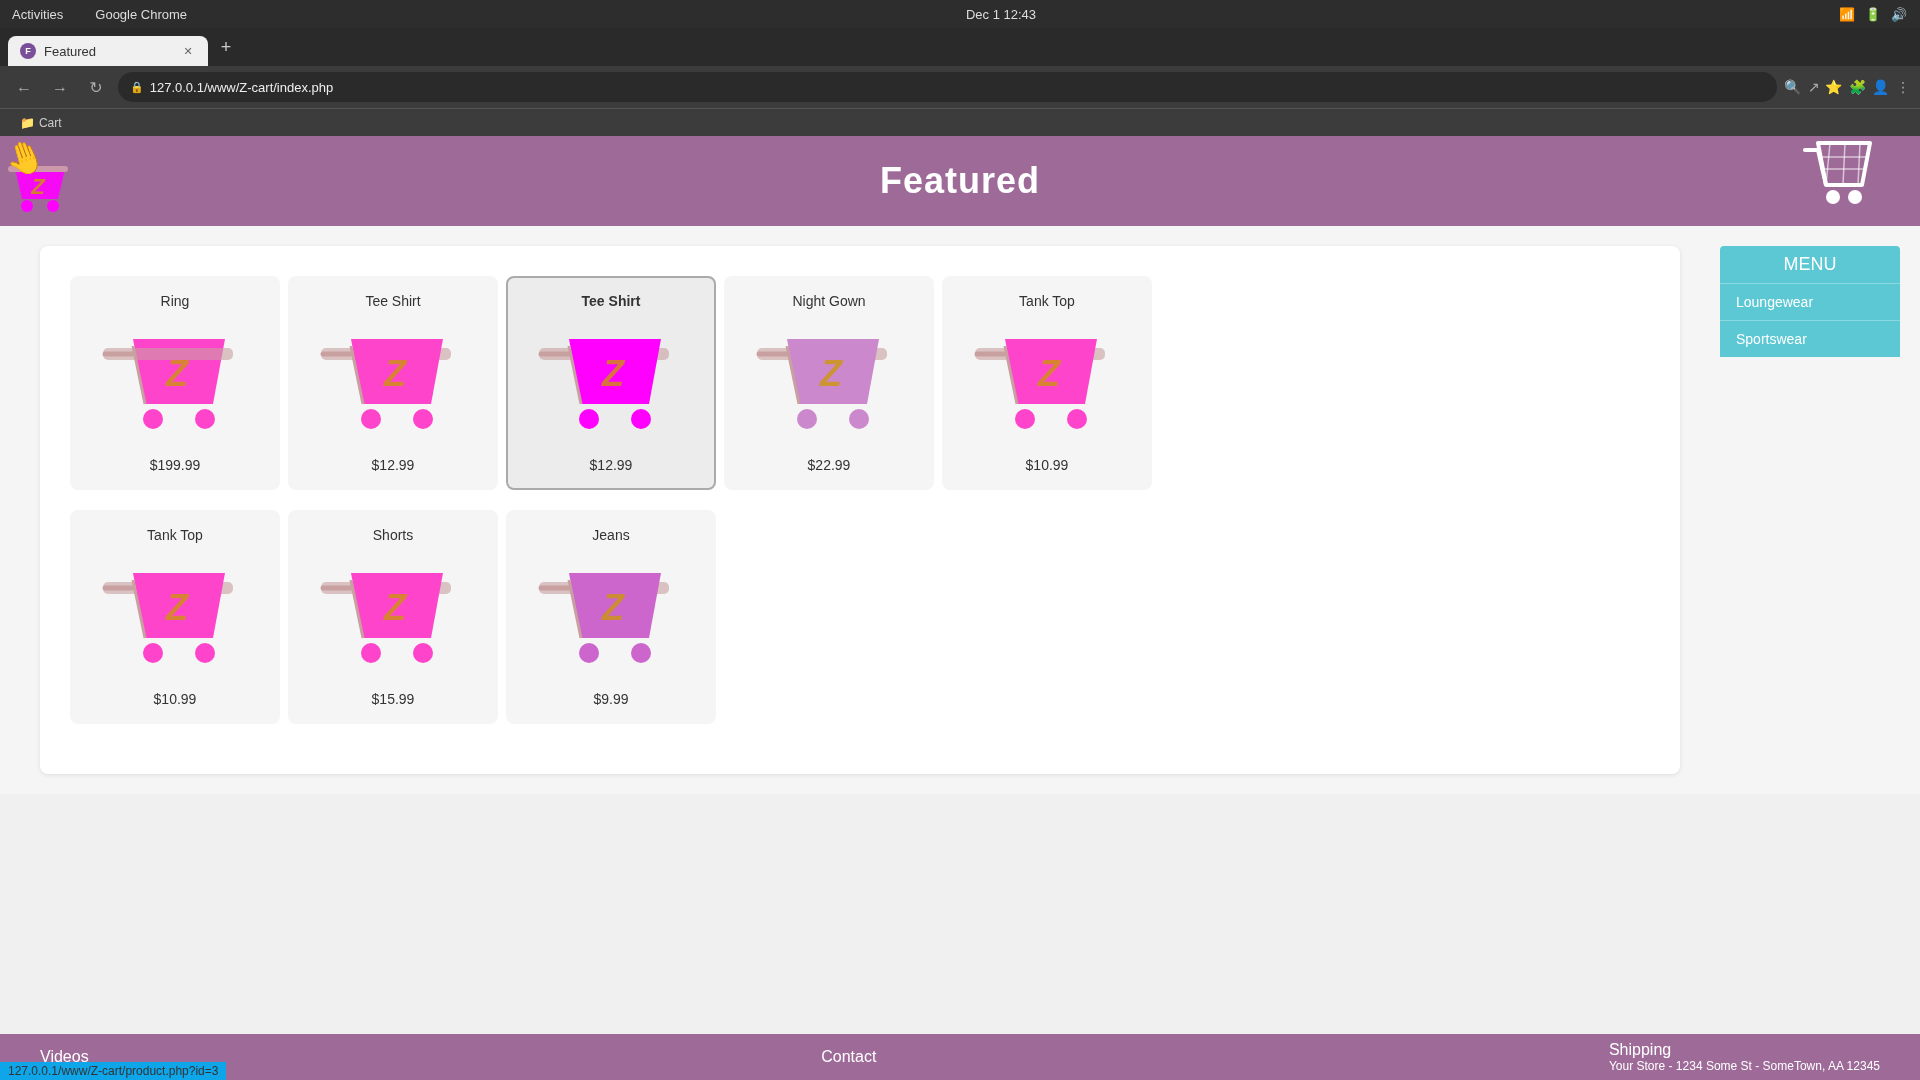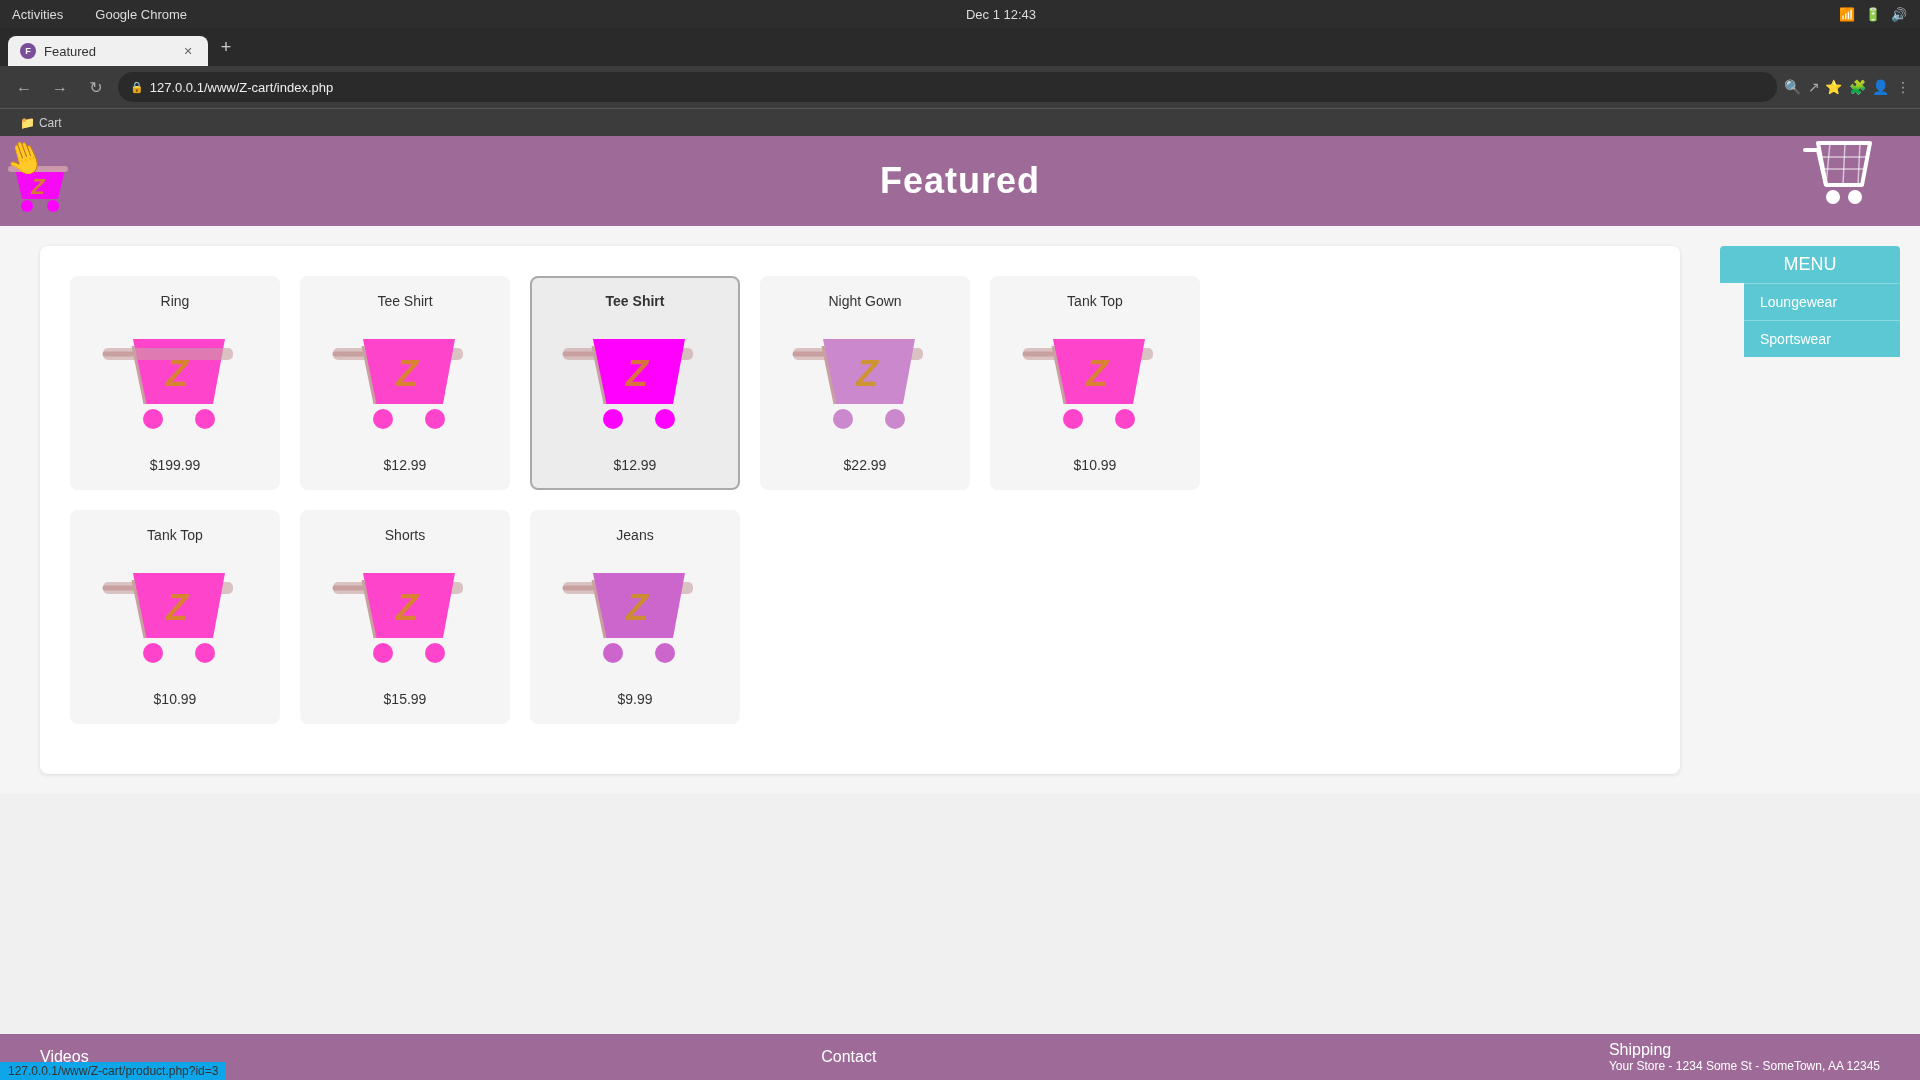--- a/index.html
+++ b/index.html
@@ -147,21 +147,21 @@
     }
     .products-grid-container {
       background: white;
       border-radius: 8px;
       padding: 30px;
       box-shadow: 0 1px 4px rgba(0,0,0,0.1);
       min-height: 520px;
     }
     .products-row {
       display: flex;
-      gap: 20px;
+      gap: 8px;
       margin-bottom: 20px;
       flex-wrap: wrap;
     }
     .product-card {
       background: #f5f5f5;
       border-radius: 8px;
       padding: 15px;
       width: 210px;
       display: flex;
       flex-direction: column;
@@ -206,21 +206,20 @@
       font-weight: normal;
       border-radius: 4px 4px 0 0;
     }
     .menu-item {
       background: #5bc8d4;
       color: white;
       padding: 10px 16px;
       font-size: 14px;
       cursor: pointer;
       border-top: 1px solid rgba(255,255,255,0.3);
-      margin-left: 24px;
     }
 
     
     .site-footer {
       background: #9e6b99;
       height: 46px;
       display: flex;
       align-items: center;
       justify-content: space-between;
       padding: 0 40px;

